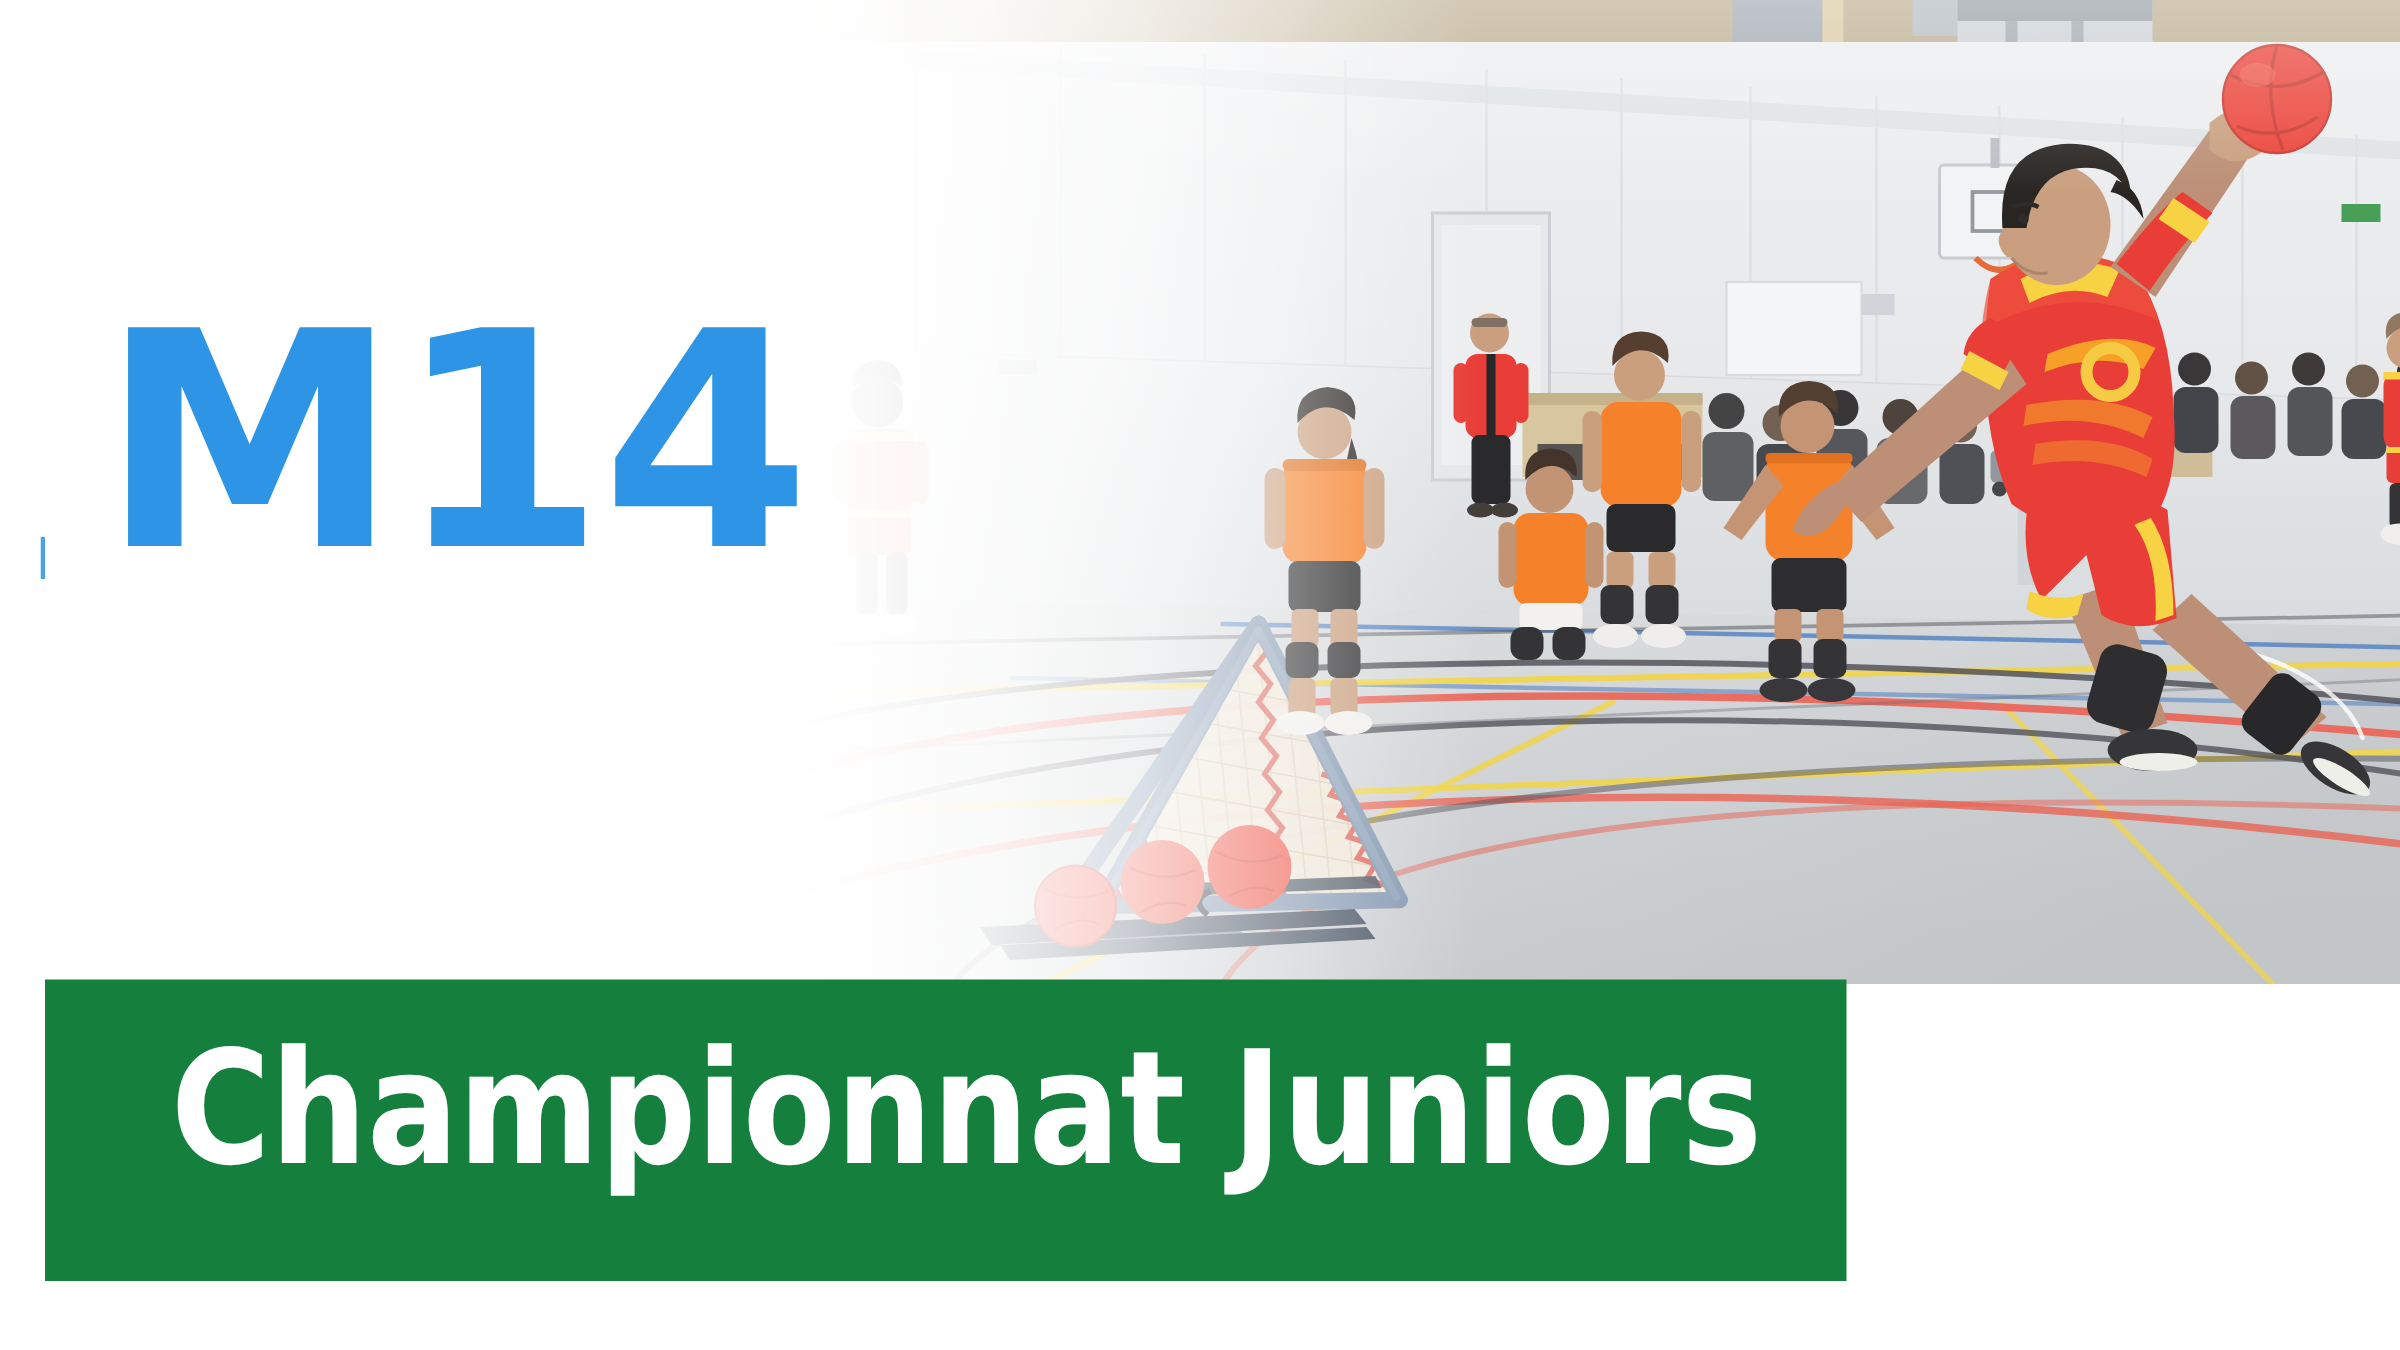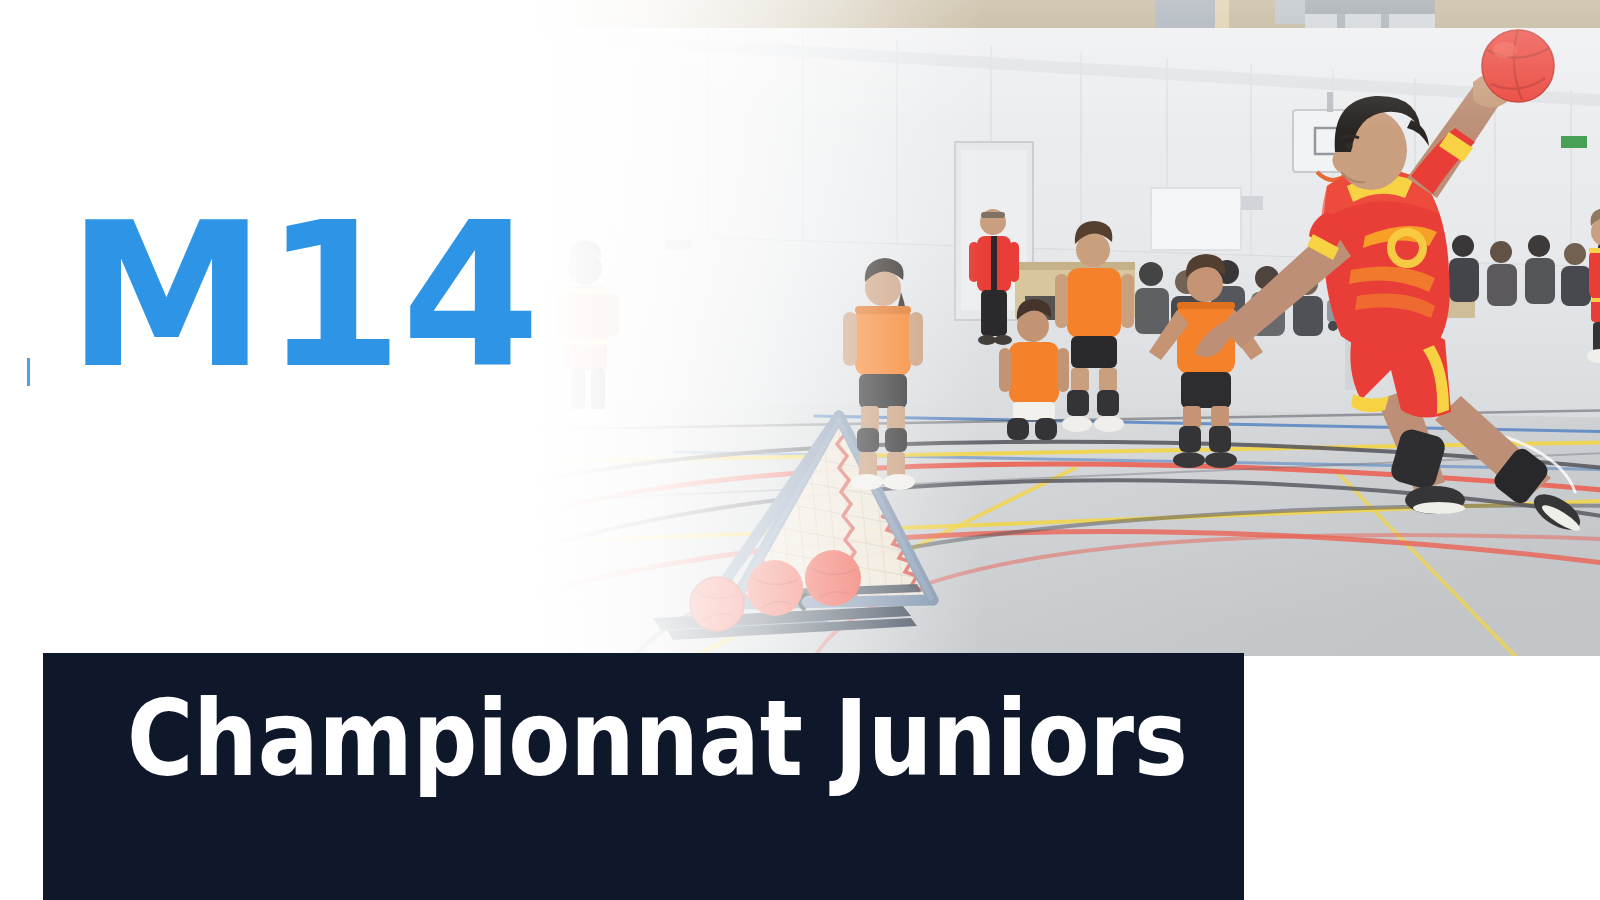--- a/index.html
+++ b/index.html
@@ -48,22 +48,22 @@
     letter-spacing:-2px;
     color:#2e95e6;
     text-align:left;
   }
   .edge-blue-sliver {
     position:absolute; left:0; top:358px; width:3px; height:28px; background:#4aa3e8;
   }
 
   
   .banner {
-    position:absolute; left:16px; top:653px; width:1201px; height:247px;
-    background:#0f172a;
+    position:absolute; left:3px; top:653px; width:1201px; height:201px;
+    background:#15803d;
   }
   .banner-title {
     position:absolute; left:0; top:27px; width:1201px;
     text-align:center;
     font-family:"DejaVu Sans", sans-serif;
     font-weight:bold;
     font-size:105px;
     line-height:118px;
     color:#ffffff;
     transform:scaleX(0.86);

